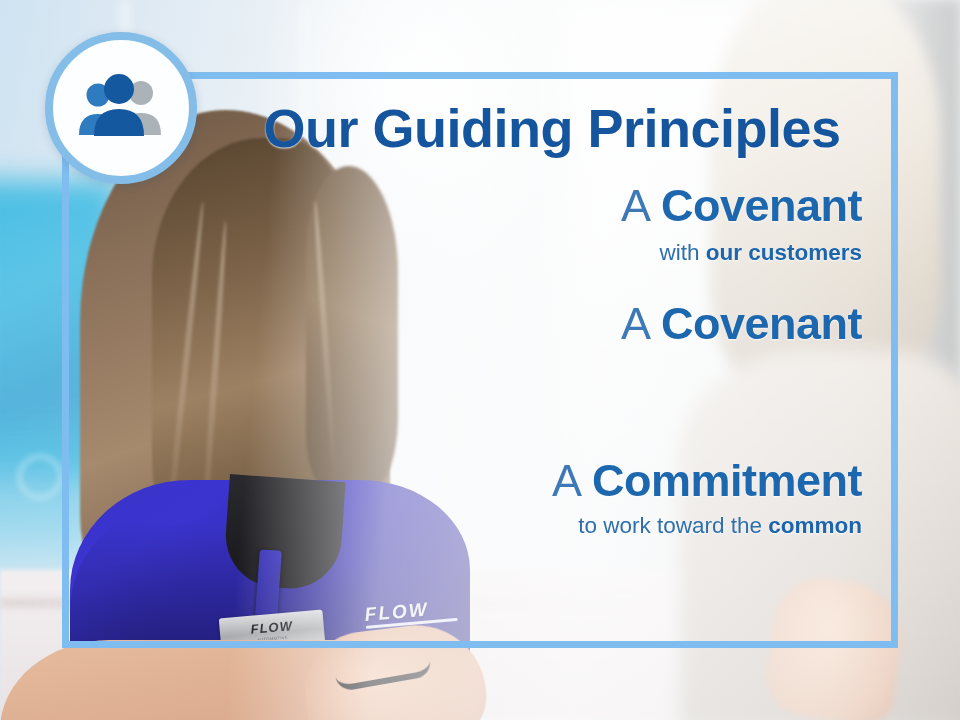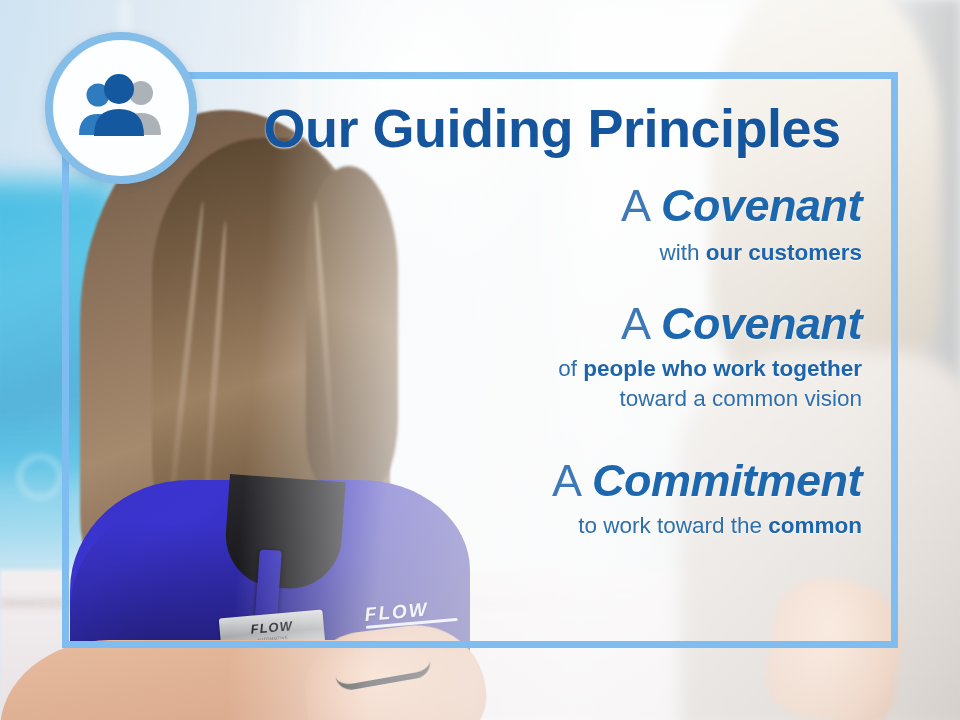--- a/index.html
+++ b/index.html
@@ -238,21 +238,21 @@
     text-shadow:0 1px 2px rgba(255,255,255,.85);
     white-space:nowrap;
   }
 
   .princ { position:absolute; width:826px; text-align:right; padding-right:26px; }
   .princ .head {
     font-size:45px; line-height:1.06; white-space:nowrap;
     text-shadow:0 1px 2px rgba(255,255,255,.8);
   }
   .princ .head .art { font-weight:normal; color:#3C79B6; letter-spacing:0; }
-  .princ .head .word { font-weight:bold; color:#1D67AF; letter-spacing:-.5px;font-style:italic; }
+  .princ .head .word { font-weight:bold; color:#1D67AF; letter-spacing:-.5px; }
   .princ .sub {
     font-size:22.5px; line-height:1.36; color:#2E6FAC; font-weight:normal;
     margin-top:6px; text-shadow:0 1px 2px rgba(255,255,255,.8);
   }
   .princ .sub b { font-weight:bold; color:#1C64AC; }
 
   #p1 { top:110px; }
   #p1 .sub { margin-top:8px;margin-left:12px; }
   #p2 { top:228px; }
   #p3 { top:385px; }
@@ -346,24 +346,20 @@
       <div class="sub" style="color: rgb(46, 111, 172);">
           <div><span>with </span><b>our customers</b></div>
         </div>
     </div>
 
     <div class="princ" id="p2">
       <div class="head">
         <span class="art" style="color: rgb(60, 121, 182);">A</span>
         <span class="word" style="color: rgb(29, 103, 175);">Covenant</span>
       </div>
-      <div class="sub" style="color: rgb(46, 111, 172);">
-          <div><span>of </span><b>people who work together</b></div>
-          <div><span>toward a common vision</span></div>
-        </div>
     </div>
 
     <div class="princ" id="p3">
       <div class="head">
         <span class="art" style="color: rgb(60, 121, 182);">A</span>
         <span class="word" style="color: rgb(29, 103, 175);">Commitment</span>
       </div>
       <div class="sub" style="color: rgb(46, 111, 172);">
           <div><span>to work toward the </span><b>common</b></div>
         </div>

